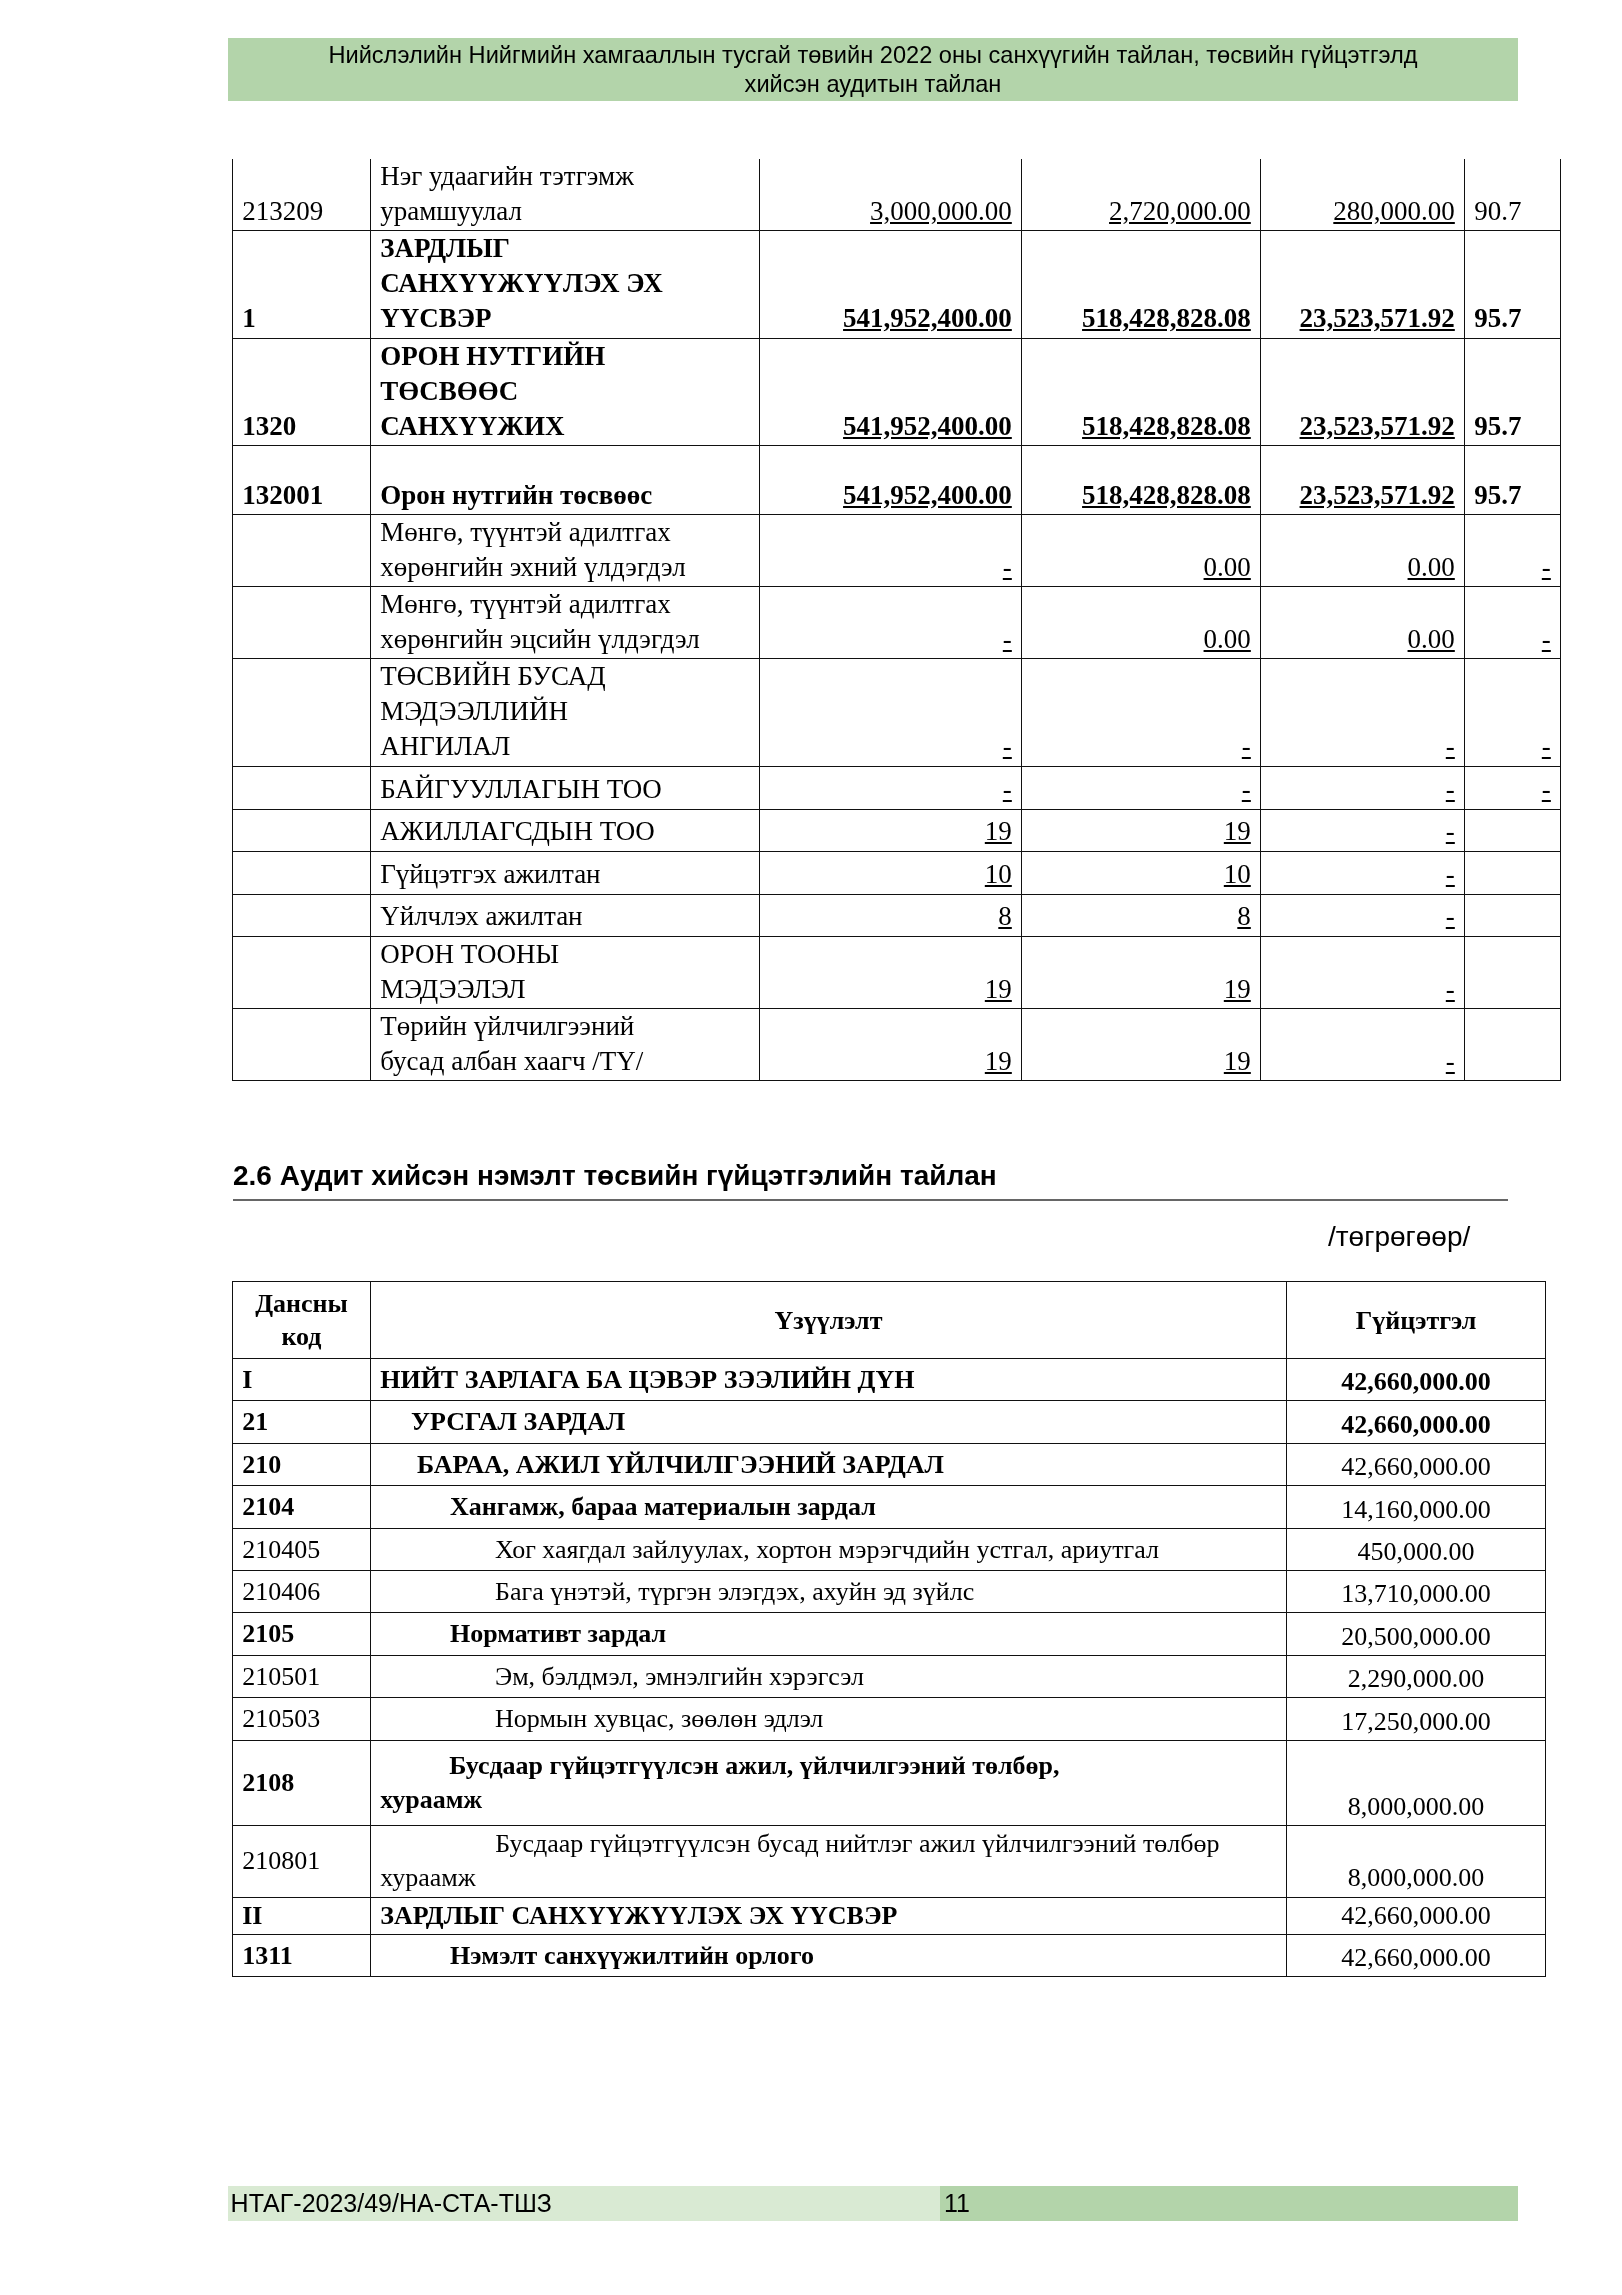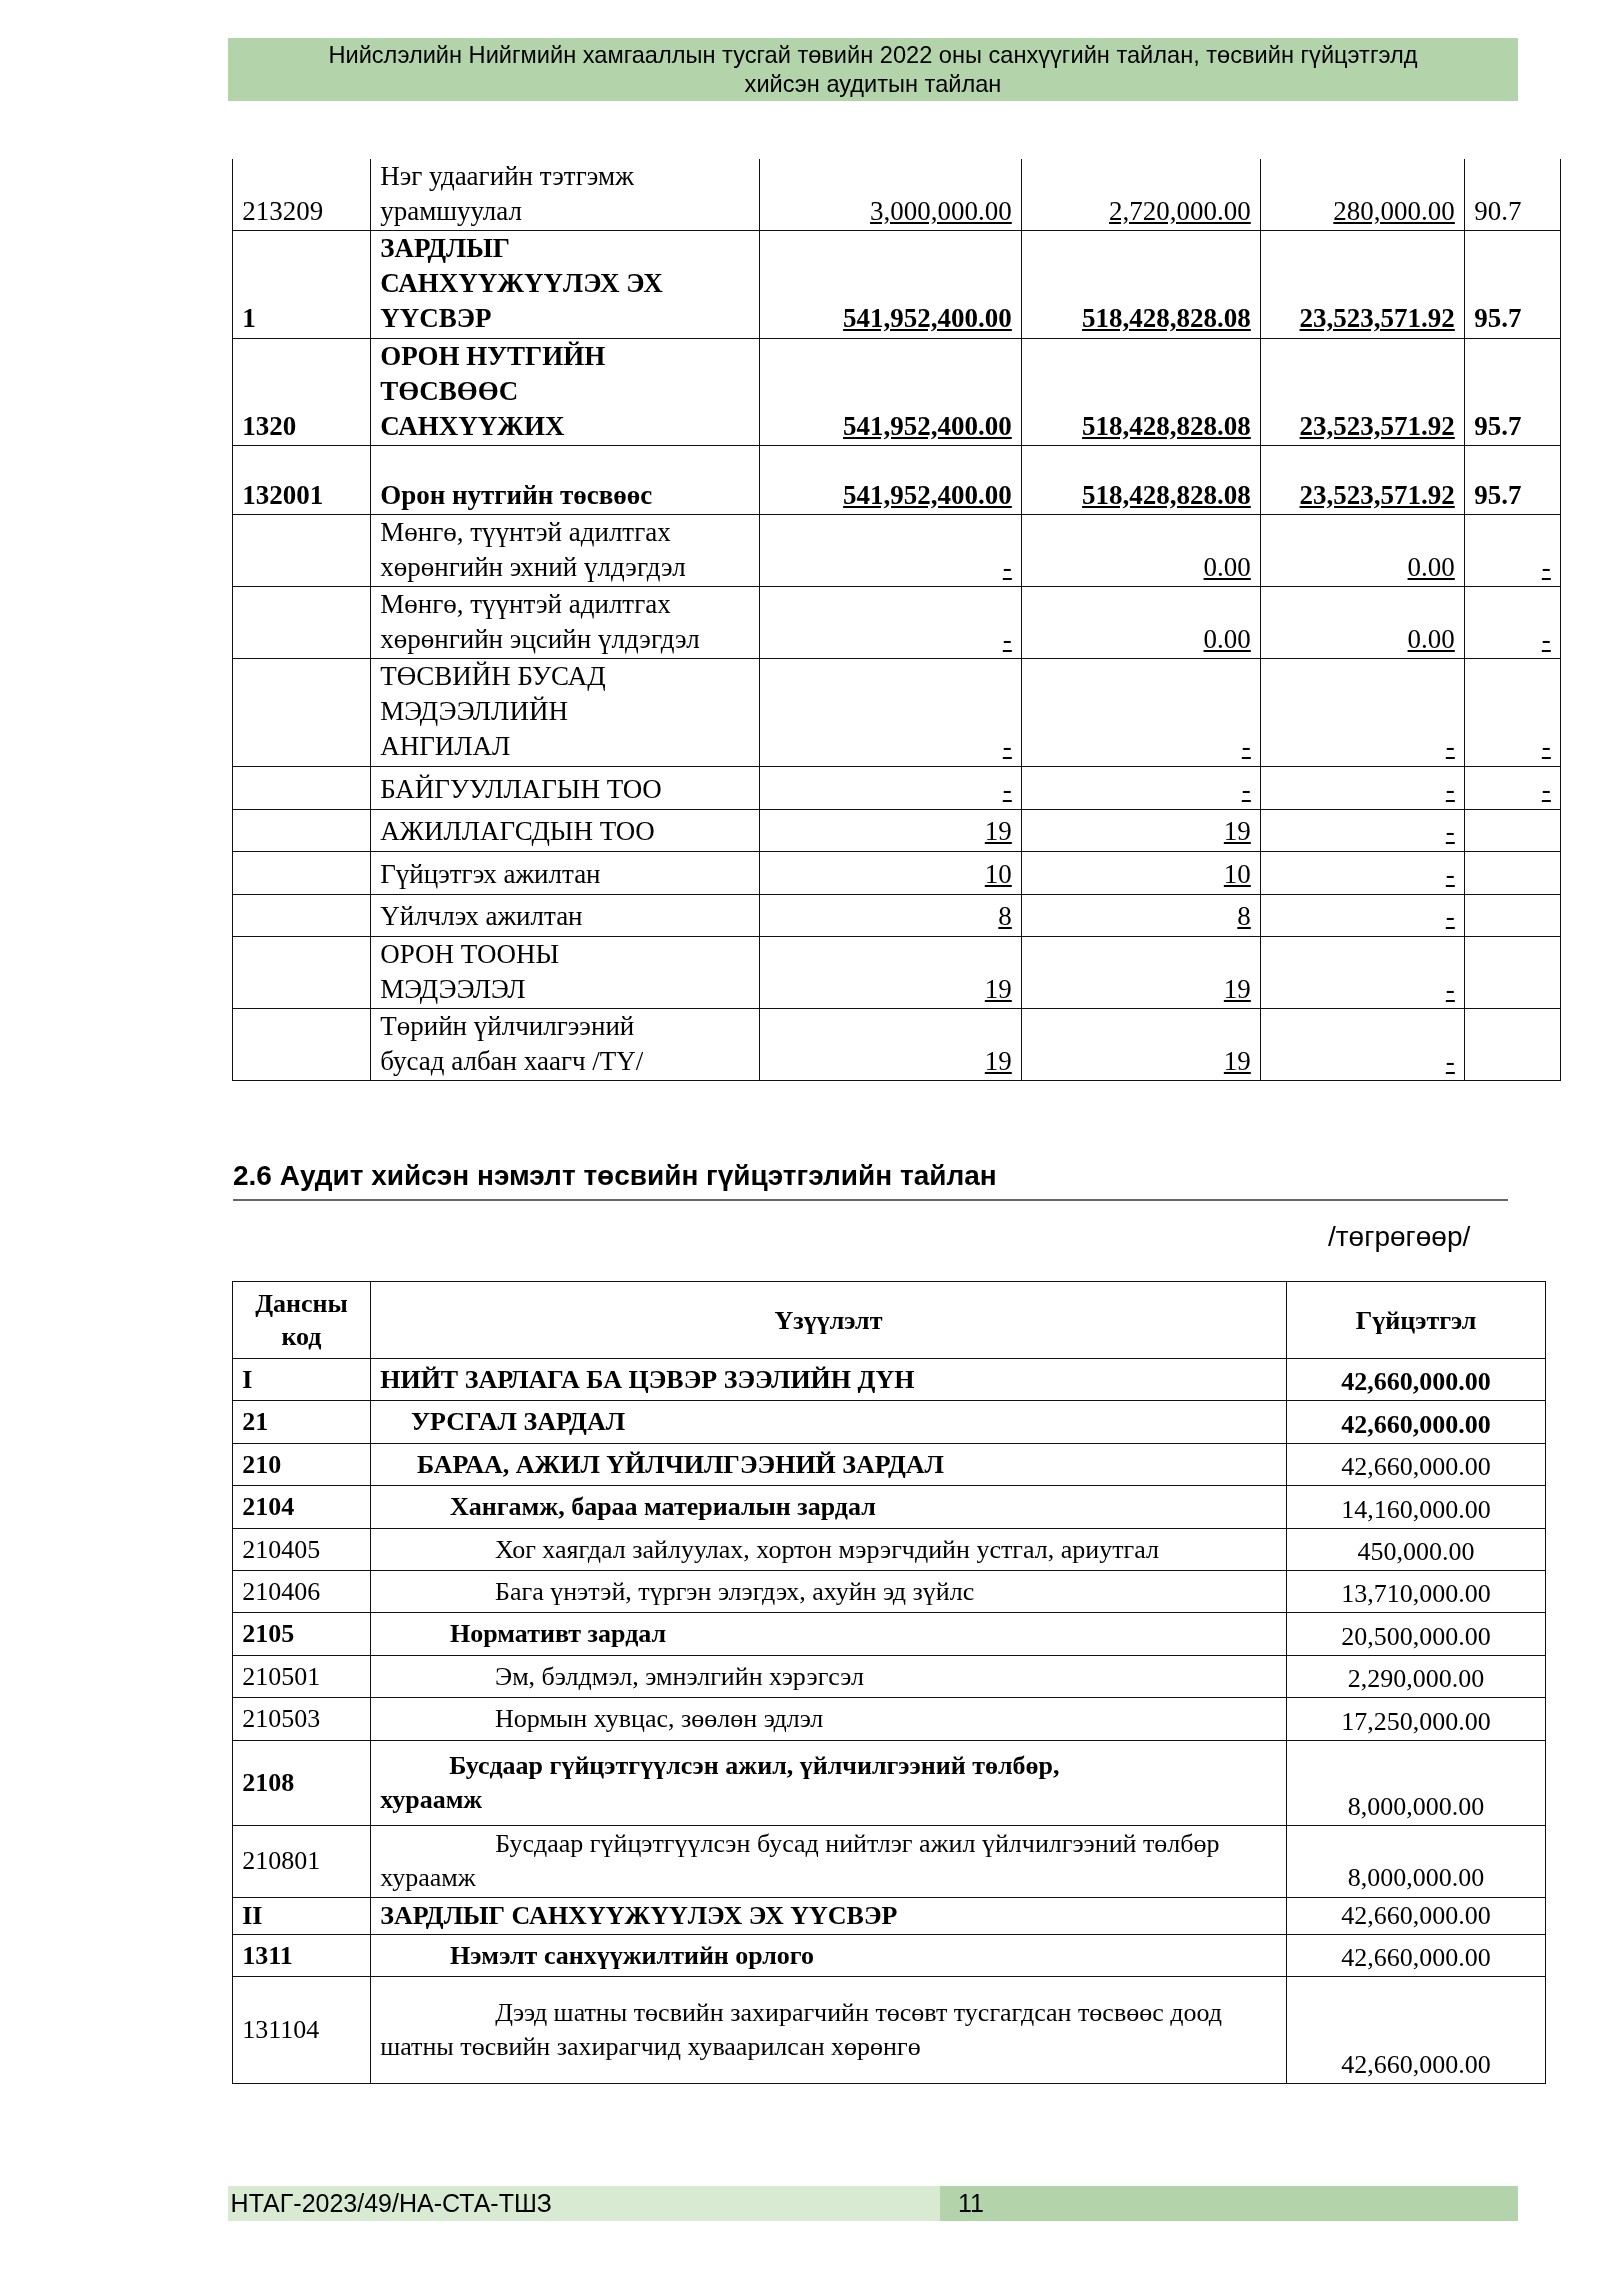--- a/index.html
+++ b/index.html
@@ -40,21 +40,21 @@
   .t2 .b { font-weight: bold; }
 
   .footer-left {
     position: absolute; left: 228px; top: 2186px; width: 713px; height: 35px;
     background: #d9ead3; font-family: "Liberation Sans", sans-serif; font-size: 25px;
     line-height: 35px; padding-left: 2.6px; box-sizing: border-box;
   }
   .footer-right {
     position: absolute; left: 940px; top: 2186px; width: 578px; height: 35px;
     background: #b3d4aa; font-family: "Liberation Sans", sans-serif; font-size: 25px;
-    line-height: 35px; padding-left: 18px; box-sizing: border-box;
+    line-height: 35px; padding-left: 4px; box-sizing: border-box;
   }
 </style>
 </head>
 <body>
 
 <div class="hdr">
   <div>Нийслэлийн Нийгмийн хамгааллын тусгай төвийн 2022 оны санхүүгийн тайлан, төсвийн гүйцэтгэлд</div>
   <div>хийсэн аудитын тайлан</div>
 </div>
 
@@ -280,23 +280,18 @@
     <tr style="height:37px">
       <td class="b">II</td>
       <td class="b">ЗАРДЛЫГ САНХҮҮЖҮҮЛЭХ ЭХ ҮҮСВЭР</td>
       <td class="num">42,660,000.00</td>
     </tr>
     <tr style="height:42px">
       <td class="b">1311</td>
       <td class="b" style="padding-left:79px">Нэмэлт санхүүжилтийн орлого</td>
       <td class="num">42,660,000.00</td>
     </tr>
-    <tr style="height:107px">
-      <td>131104</td>
-      <td style="text-indent:115px">Дээд шатны төсвийн захирагчийн төсөвт тусгагдсан төсвөөс доод шатны төсвийн захирагчид хуваарилсан хөрөнгө</td>
-      <td class="num">42,660,000.00</td>
-    </tr>
   </tbody>
 </table>
 
 <div class="footer-left">НТАГ-2023/49/НА-СТА-ТШЗ</div>
 <div class="footer-right">11</div>
 
 
 </body></html>

